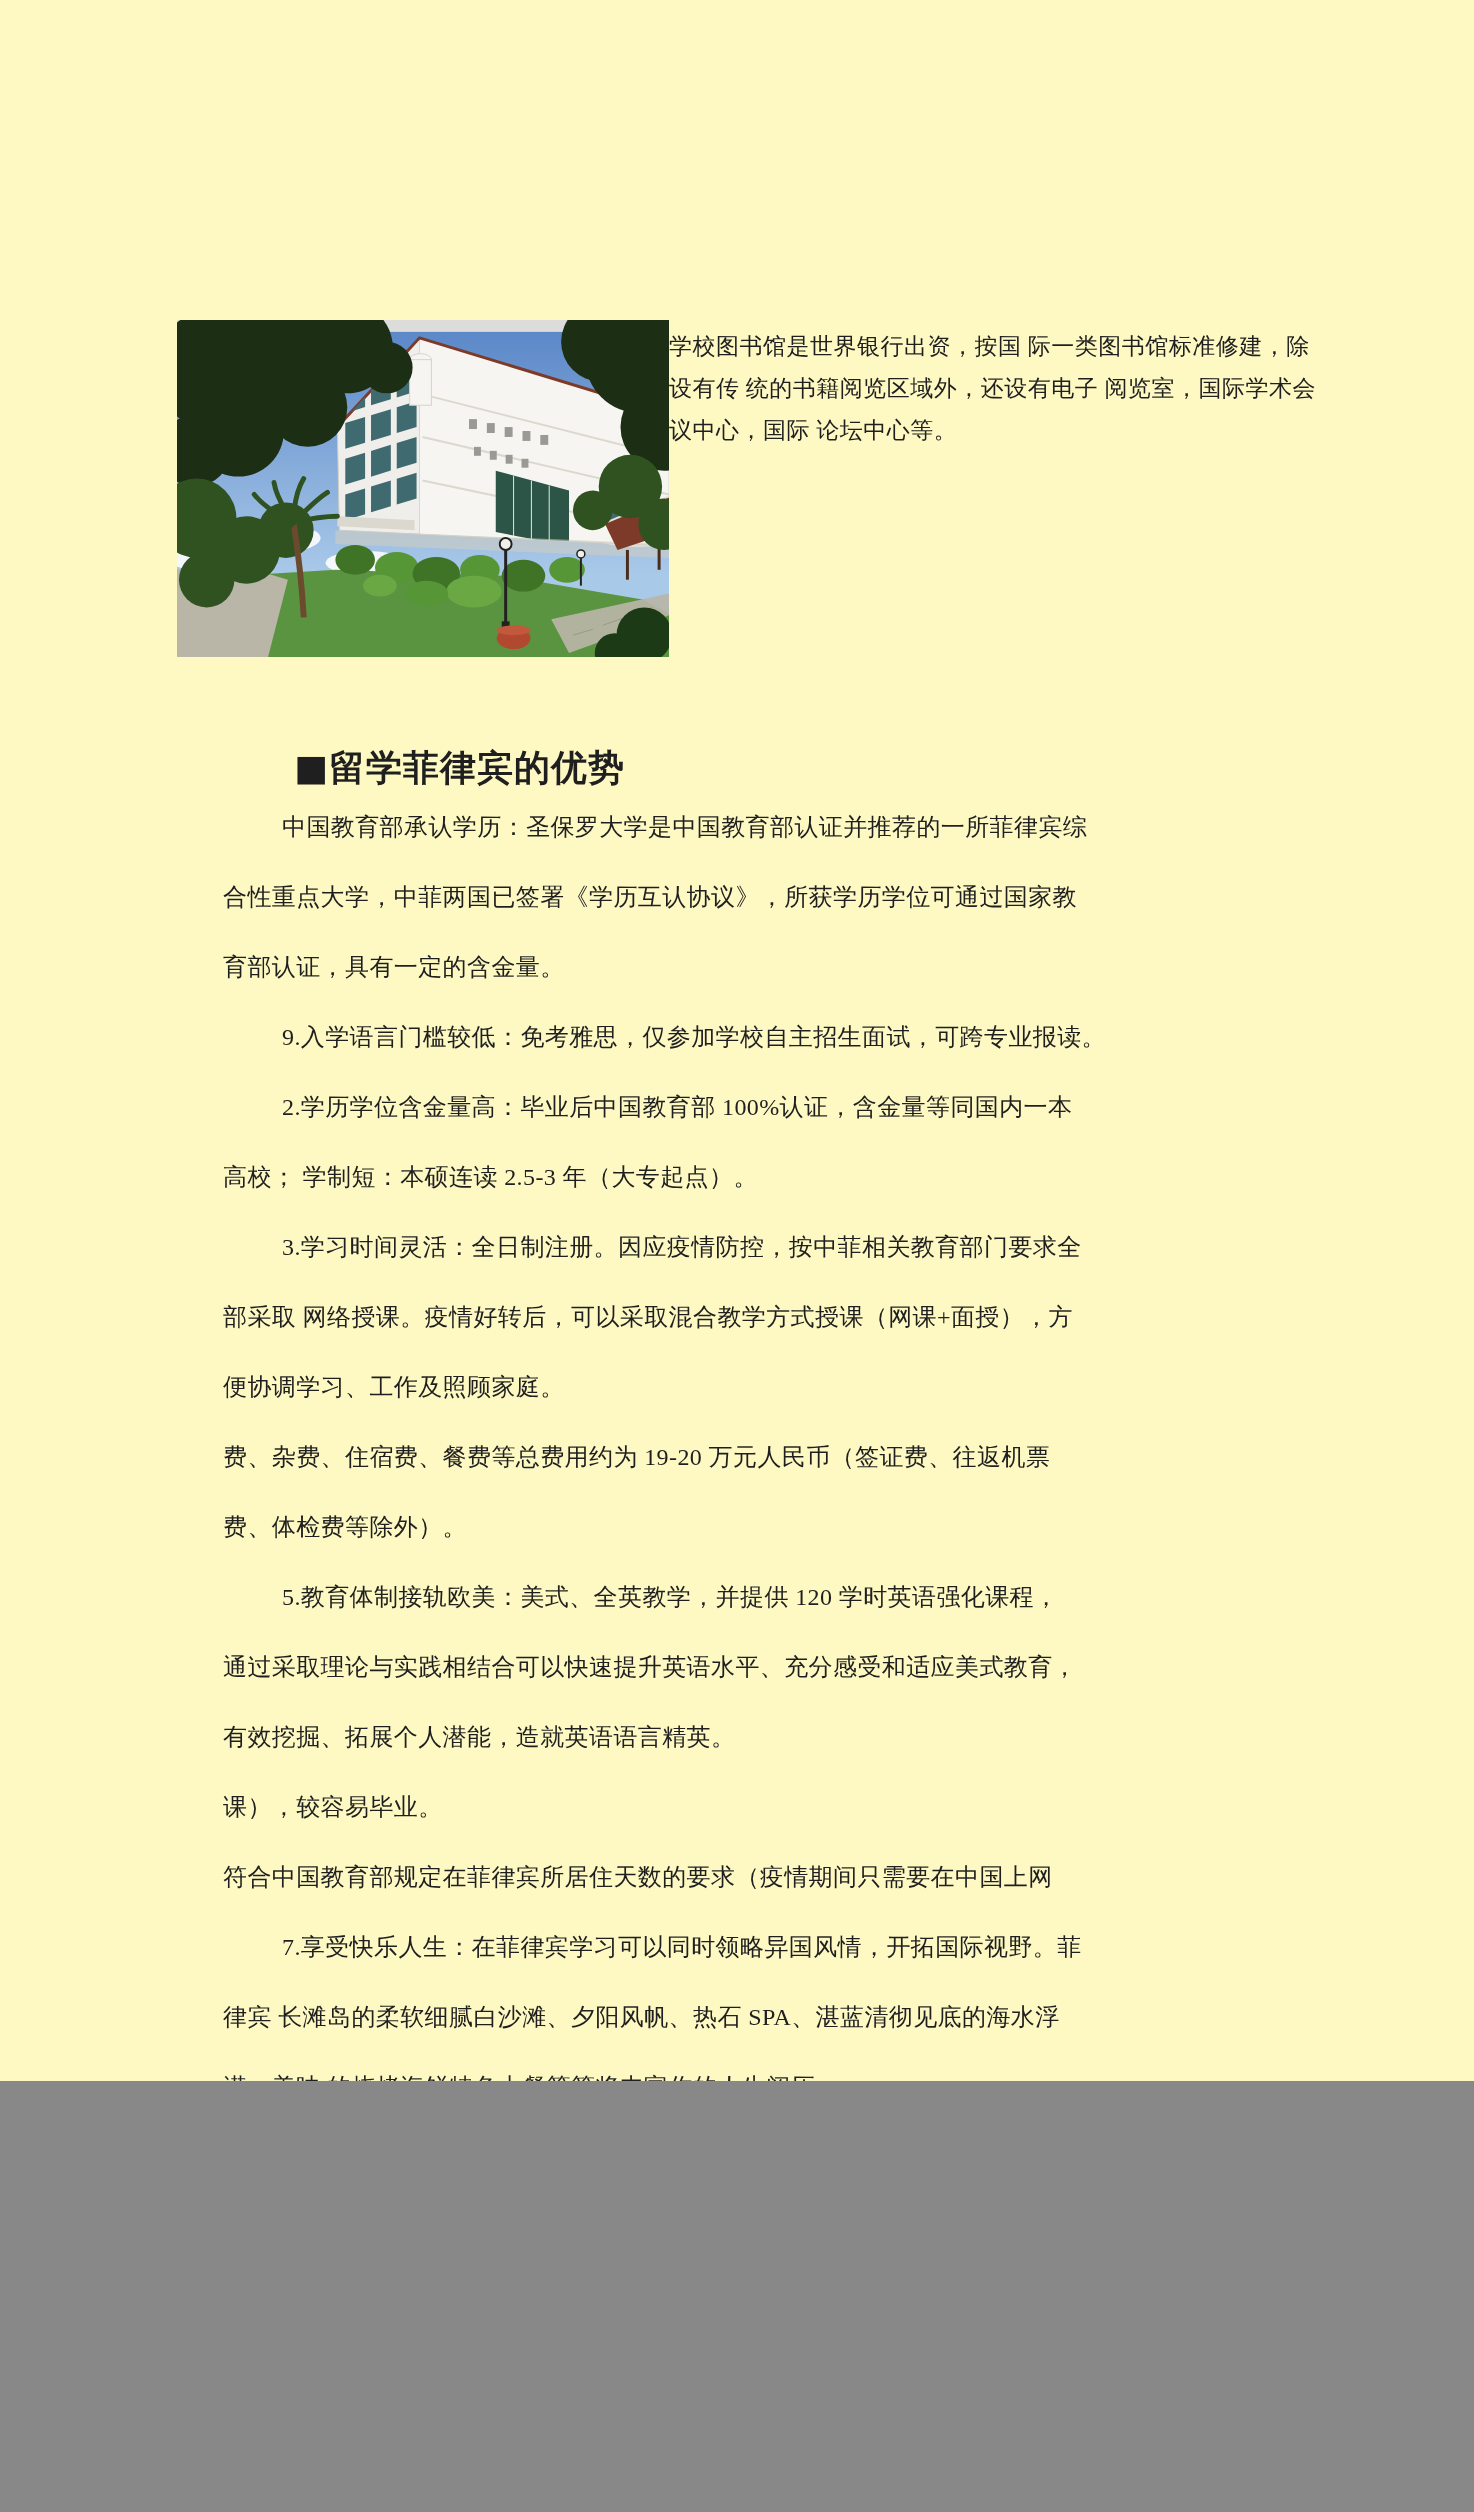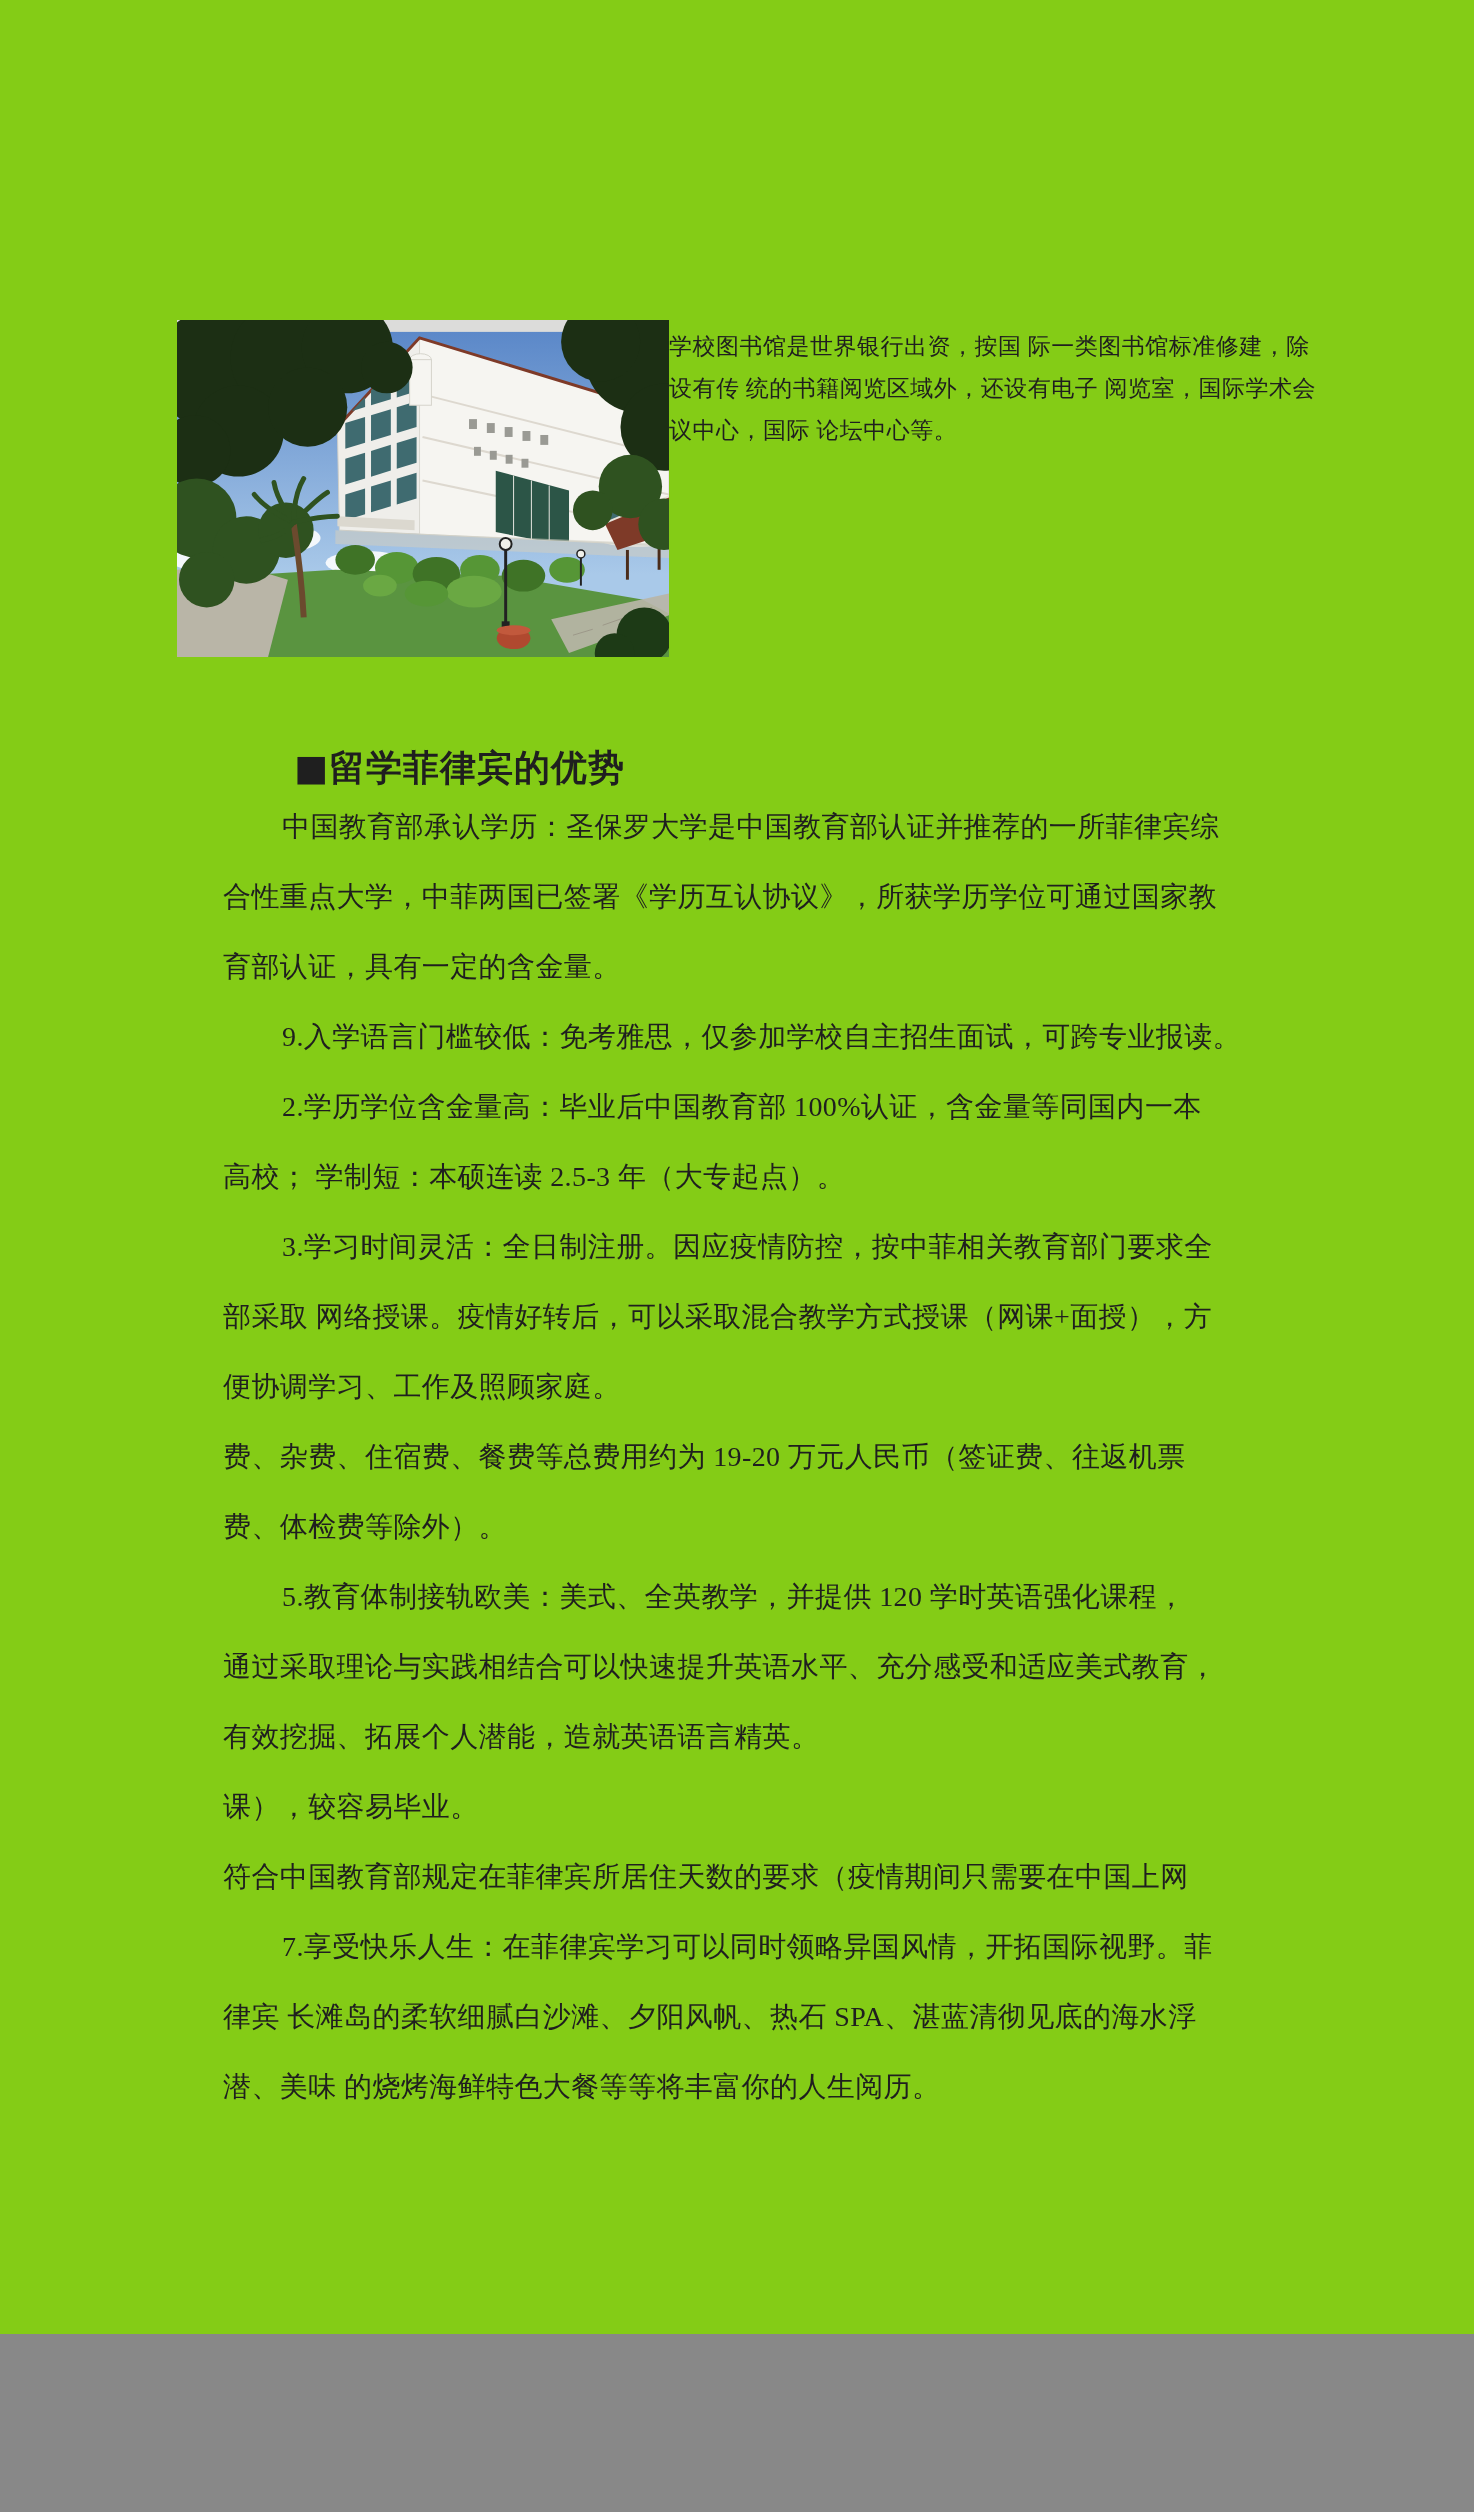--- a/index.html
+++ b/index.html
@@ -1,19 +1,19 @@
 <!DOCTYPE html>
 <html><head>
 <meta charset="utf-8">
 <style>
   html,body{margin:0;padding:0;background:#888;}
   .page{
     position:relative;
-    width:1474px;height:2334px;
-    background:#84cc16;
+    width:1474px;height:2081px;
+    background:#fef9c3;
     overflow:hidden;
     font-family:"Liberation Serif","DejaVu Serif",serif;
     color:#1f1f1f;
     margin:0 auto;
   }
   .photo{
     position:absolute;left:177px;top:320px;
     width:492px;height:337px;
     overflow:hidden;
   }
@@ -26,21 +26,21 @@
   }
   .caption .cap-line{white-space:nowrap;}
   .heading{
     position:absolute;left:282px;top:733px;margin:12px;
     font-family:"DejaVu Sans","Liberation Sans",sans-serif;
     font-weight:bold;font-size:36px;line-height:46px;
     letter-spacing:1px;
   }
   .bodytext{
     position:absolute;left:223px;top:792px;width:1119px;
-    font-size:28px;line-height:70px;
+    font-size:24px;line-height:70px;
   }
   .bodytext .line{white-space:nowrap;letter-spacing:0.4px;}
   .bodytext .line.indent{padding-left:59px;}
 </style>
 </head>
 <body>
 
 <div class="page">
 
   <div class="photo">

